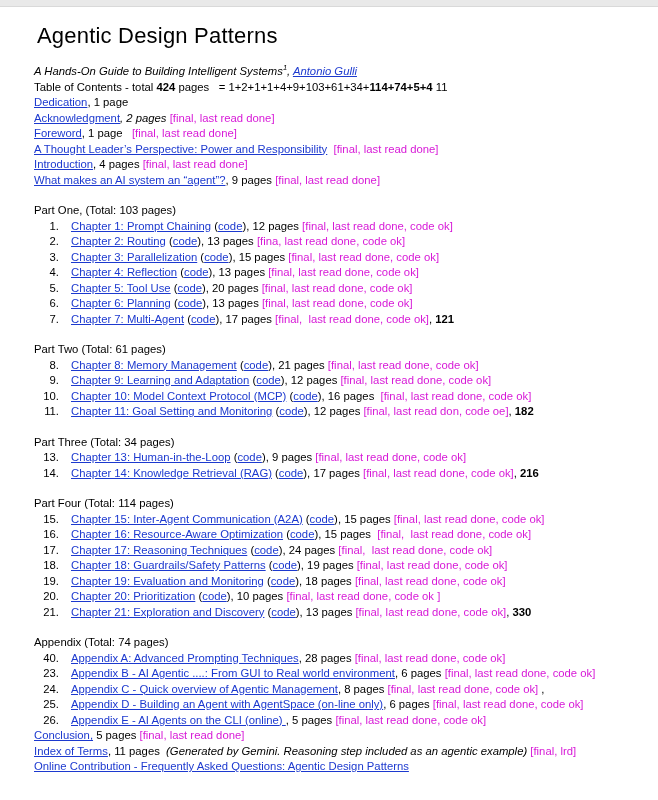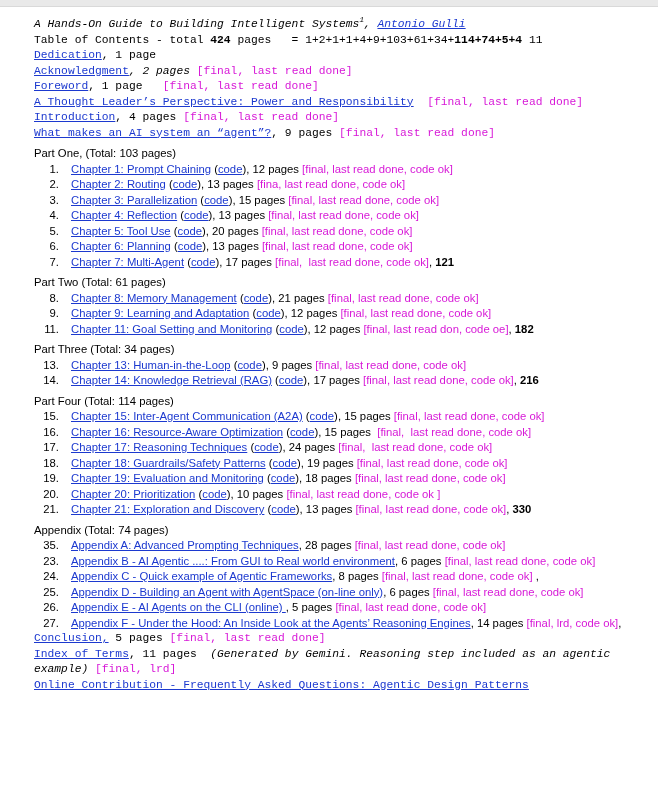--- a/index.html
+++ b/index.html
@@ -7,40 +7,41 @@
     width:658px;height:800px;overflow:hidden;
     font-family:"Liberation Sans",sans-serif;
     font-size:11.3px;line-height:15.5px;color:#000;
   }
   .top-strip{height:6px;background:#e9e9e9;border-bottom:1px solid #d9d9d9;}
   .content{padding:10px 18px 0 34px;}
   h1.doc-title{
     font-size:22px;font-weight:400;letter-spacing:.2px;
     margin:6px 0 15px 3px;line-height:26px;color:#000;
   }
-  .row{white-space:pre-wrap;font-family:Liberation Mono, monospace;}
+  .row{white-space:pre-wrap;}
   .subtitle{font-style:italic;}
   sup{font-size:7.5px;line-height:0;}
   a.link{color:#1c39cf;text-decoration:underline;cursor:pointer;}
   a.link.italic{font-style:italic;}
   .status{color:#d718d7;}
   .italic{font-style:italic;}
   b,.bold{font-weight:bold;text-align:center;}
-  .part{margin-top:5px;}
+  .part{margin-top:15px;}
   .part-heading{white-space:pre-wrap;}
   .item-row{white-space:pre-wrap;}
   .num{display:inline-block;width:25px;text-align:right;margin-right:12px;}
 </style>
 </head>
 <body>
 
 <div>
   <div class="top-strip"></div>
   <div class="content">
 
+    <h1 class="doc-title">Agentic Design Patterns</h1>
 
     <div class="row subtitle"><span>A Hands-On Guide to Building Intelligent Systems</span><sup>1</sup><span>, </span><a class="link italic">Antonio Gulli</a></div>
 
     <div class="row"><span>Table of Contents - total </span><b>424</b><span> pages   = 1+2+1+1+4+9+103+61+34+</span><b>114+74+5+4</b><span> 11</span></div>
 
     <div id="front-matter">
         <div class="row"><a class="link">Dedication</a><span>, 1 page</span></div>
         <div class="row"><a class="link">Acknowledgment</a><span class="italic">, 2 pages </span><span class="status">[final, last read done]</span></div>
         <div class="row"><a class="link">Foreword</a><span>, 1 page   </span><span class="status">[final, last read done]</span></div>
         <div class="row"><a class="link">A Thought Leader’s Perspective: Power and Responsibility</a><span>  </span><span class="status">[final, last read done]</span></div>
@@ -56,45 +57,45 @@
           <div class="item-row"><span class="num">3.</span><a class="link">Chapter 3: Parallelization</a><span> (</span><a class="link">code</a><span>)</span><span>, 15 pages </span><span class="status">[final, last read done, code ok]</span></div>
           <div class="item-row"><span class="num">4.</span><a class="link">Chapter 4: Reflection</a><span> (</span><a class="link">code</a><span>)</span><span>, 13 pages </span><span class="status">[final, last read done, code ok]</span></div>
           <div class="item-row"><span class="num">5.</span><a class="link">Chapter 5: Tool Use</a><span> (</span><a class="link">code</a><span>)</span><span>, 20 pages </span><span class="status">[final, last read done, code ok]</span></div>
           <div class="item-row"><span class="num">6.</span><a class="link">Chapter 6: Planning</a><span> (</span><a class="link">code</a><span>)</span><span>, 13 pages </span><span class="status">[final, last read done, code ok]</span></div>
           <div class="item-row"><span class="num">7.</span><a class="link">Chapter 7: Multi-Agent</a><span> (</span><a class="link">code</a><span>)</span><span>, 17 pages </span><span class="status">[final,  last read done, code ok]</span><span>, </span><b>121</b></div>
         </div>
         <div class="part">
           <div class="part-heading">Part Two (Total: 61 pages)</div>
           <div class="item-row"><span class="num">8.</span><a class="link">Chapter 8: Memory Management</a><span> (</span><a class="link">code</a><span>)</span><span>, 21 pages </span><span class="status">[final, last read done, code ok]</span></div>
           <div class="item-row"><span class="num">9.</span><a class="link">Chapter 9: Learning and Adaptation</a><span> (</span><a class="link">code</a><span>)</span><span>, 12 pages </span><span class="status">[final, last read done, code ok]</span></div>
+          <div class="item-row"><span class="num">10.</span><a class="link">Chapter 10: Model Context Protocol (MCP)</a><span> (</span><a class="link">code</a><span>)</span><span>, 16 pages  </span><span class="status">[final, last read done, code ok]</span></div>
           <div class="item-row"><span class="num">11.</span><a class="link">Chapter 11: Goal Setting and Monitoring</a><span> (</span><a class="link">code</a><span>)</span><span>, 12 pages </span><span class="status">[final, last read don, code oe]</span><span>, </span><b>182</b></div>
         </div>
         <div class="part">
           <div class="part-heading">Part Three (Total: 34 pages)</div>
           <div class="item-row"><span class="num">13.</span><a class="link">Chapter 13: Human-in-the-Loop</a><span> (</span><a class="link">code</a><span>)</span><span>, 9 pages </span><span class="status">[final, last read done, code ok]</span></div>
           <div class="item-row"><span class="num">14.</span><a class="link">Chapter 14: Knowledge Retrieval (RAG)</a><span> (</span><a class="link">code</a><span>)</span><span>, 17 pages </span><span class="status">[final, last read done, code ok]</span><span>, </span><b>216</b></div>
         </div>
         <div class="part">
           <div class="part-heading">Part Four (Total: 114 pages)</div>
           <div class="item-row"><span class="num">15.</span><a class="link">Chapter 15: Inter-Agent Communication (A2A)</a><span> (</span><a class="link">code</a><span>)</span><span>, 15 pages </span><span class="status">[final, last read done, code ok]</span></div>
           <div class="item-row"><span class="num">16.</span><a class="link">Chapter 16: Resource-Aware Optimization</a><span> (</span><a class="link">code</a><span>)</span><span>, 15 pages  </span><span class="status">[final,  last read done, code ok]</span></div>
           <div class="item-row"><span class="num">17.</span><a class="link">Chapter 17: Reasoning Techniques</a><span> (</span><a class="link">code</a><span>)</span><span>, 24 pages </span><span class="status">[final,  last read done, code ok]</span></div>
           <div class="item-row"><span class="num">18.</span><a class="link">Chapter 18: Guardrails/Safety Patterns</a><span> (</span><a class="link">code</a><span>)</span><span>, 19 pages </span><span class="status">[final, last read done, code ok]</span></div>
           <div class="item-row"><span class="num">19.</span><a class="link">Chapter 19: Evaluation and Monitoring</a><span> (</span><a class="link">code</a><span>)</span><span>, 18 pages </span><span class="status">[final, last read done, code ok]</span></div>
           <div class="item-row"><span class="num">20.</span><a class="link">Chapter 20: Prioritization</a><span> (</span><a class="link">code</a><span>)</span><span>, 10 pages </span><span class="status">[final, last read done, code ok ]</span></div>
           <div class="item-row"><span class="num">21.</span><a class="link">Chapter 21: Exploration and Discovery</a><span> (</span><a class="link">code</a><span>)</span><span>, 13 pages </span><span class="status">[final, last read done, code ok]</span><span>, </span><b>330</b></div>
         </div>
         <div class="part">
           <div class="part-heading">Appendix (Total: 74 pages)</div>
-          <div class="item-row"><span class="num">35.</span><a class="link">Appendix A: Advanced Prompting Techniques</a><span>, 28 pages </span><span class="status">[final, last read done, code ok]</span></div>
+          <div class="item-row"><span class="num">40.</span><a class="link">Appendix A: Advanced Prompting Techniques</a><span>, 28 pages </span><span class="status">[final, last read done, code ok]</span></div>
           <div class="item-row"><span class="num">23.</span><a class="link">Appendix B - AI Agentic ....: From GUI to Real world environment</a><span>, 6 pages </span><span class="status">[final, last read done, code ok]</span></div>
-          <div class="item-row"><span class="num">24.</span><a class="link">Appendix C - Quick example of Agentic Frameworks</a><span>, 8 pages </span><span class="status">[final, last read done, code ok]</span><span> ,</span></div>
+          <div class="item-row"><span class="num">24.</span><a class="link">Appendix C - Quick overview of Agentic Management</a><span>, 8 pages </span><span class="status">[final, last read done, code ok]</span><span> ,</span></div>
           <div class="item-row"><span class="num">25.</span><a class="link">Appendix D - Building an Agent with AgentSpace (on-line only)</a><span>, 6 pages </span><span class="status">[final, last read done, code ok]</span></div>
           <div class="item-row"><span class="num">26.</span><a class="link">Appendix E - AI Agents on the CLI (online) </a><span>, 5 pages </span><span class="status">[final, last read done, code ok]</span></div>
-          <div class="item-row"><span class="num">27.</span><a class="link">Appendix F - Under the Hood: An Inside Look at the Agents’ Reasoning Engines</a><span>, 14 pages </span><span class="status">[final, lrd, code ok]</span><span>,</span></div>
         </div>
       </div>
 
     <div id="back-matter">
         <div class="row"><a class="link">Conclusion,</a><span> 5 pages </span><span class="status">[final, last read done]</span></div>
         <div class="row"><a class="link">Index of Terms</a><span>, 11 pages  </span><span class="italic">(Generated by Gemini. Reasoning step included as an agentic example) </span><span class="status">[final, lrd]</span></div>
         <div class="row"><a class="link">Online Contribution - Frequently Asked Questions: Agentic Design Patterns</a></div>
       </div>
 
   </div>

